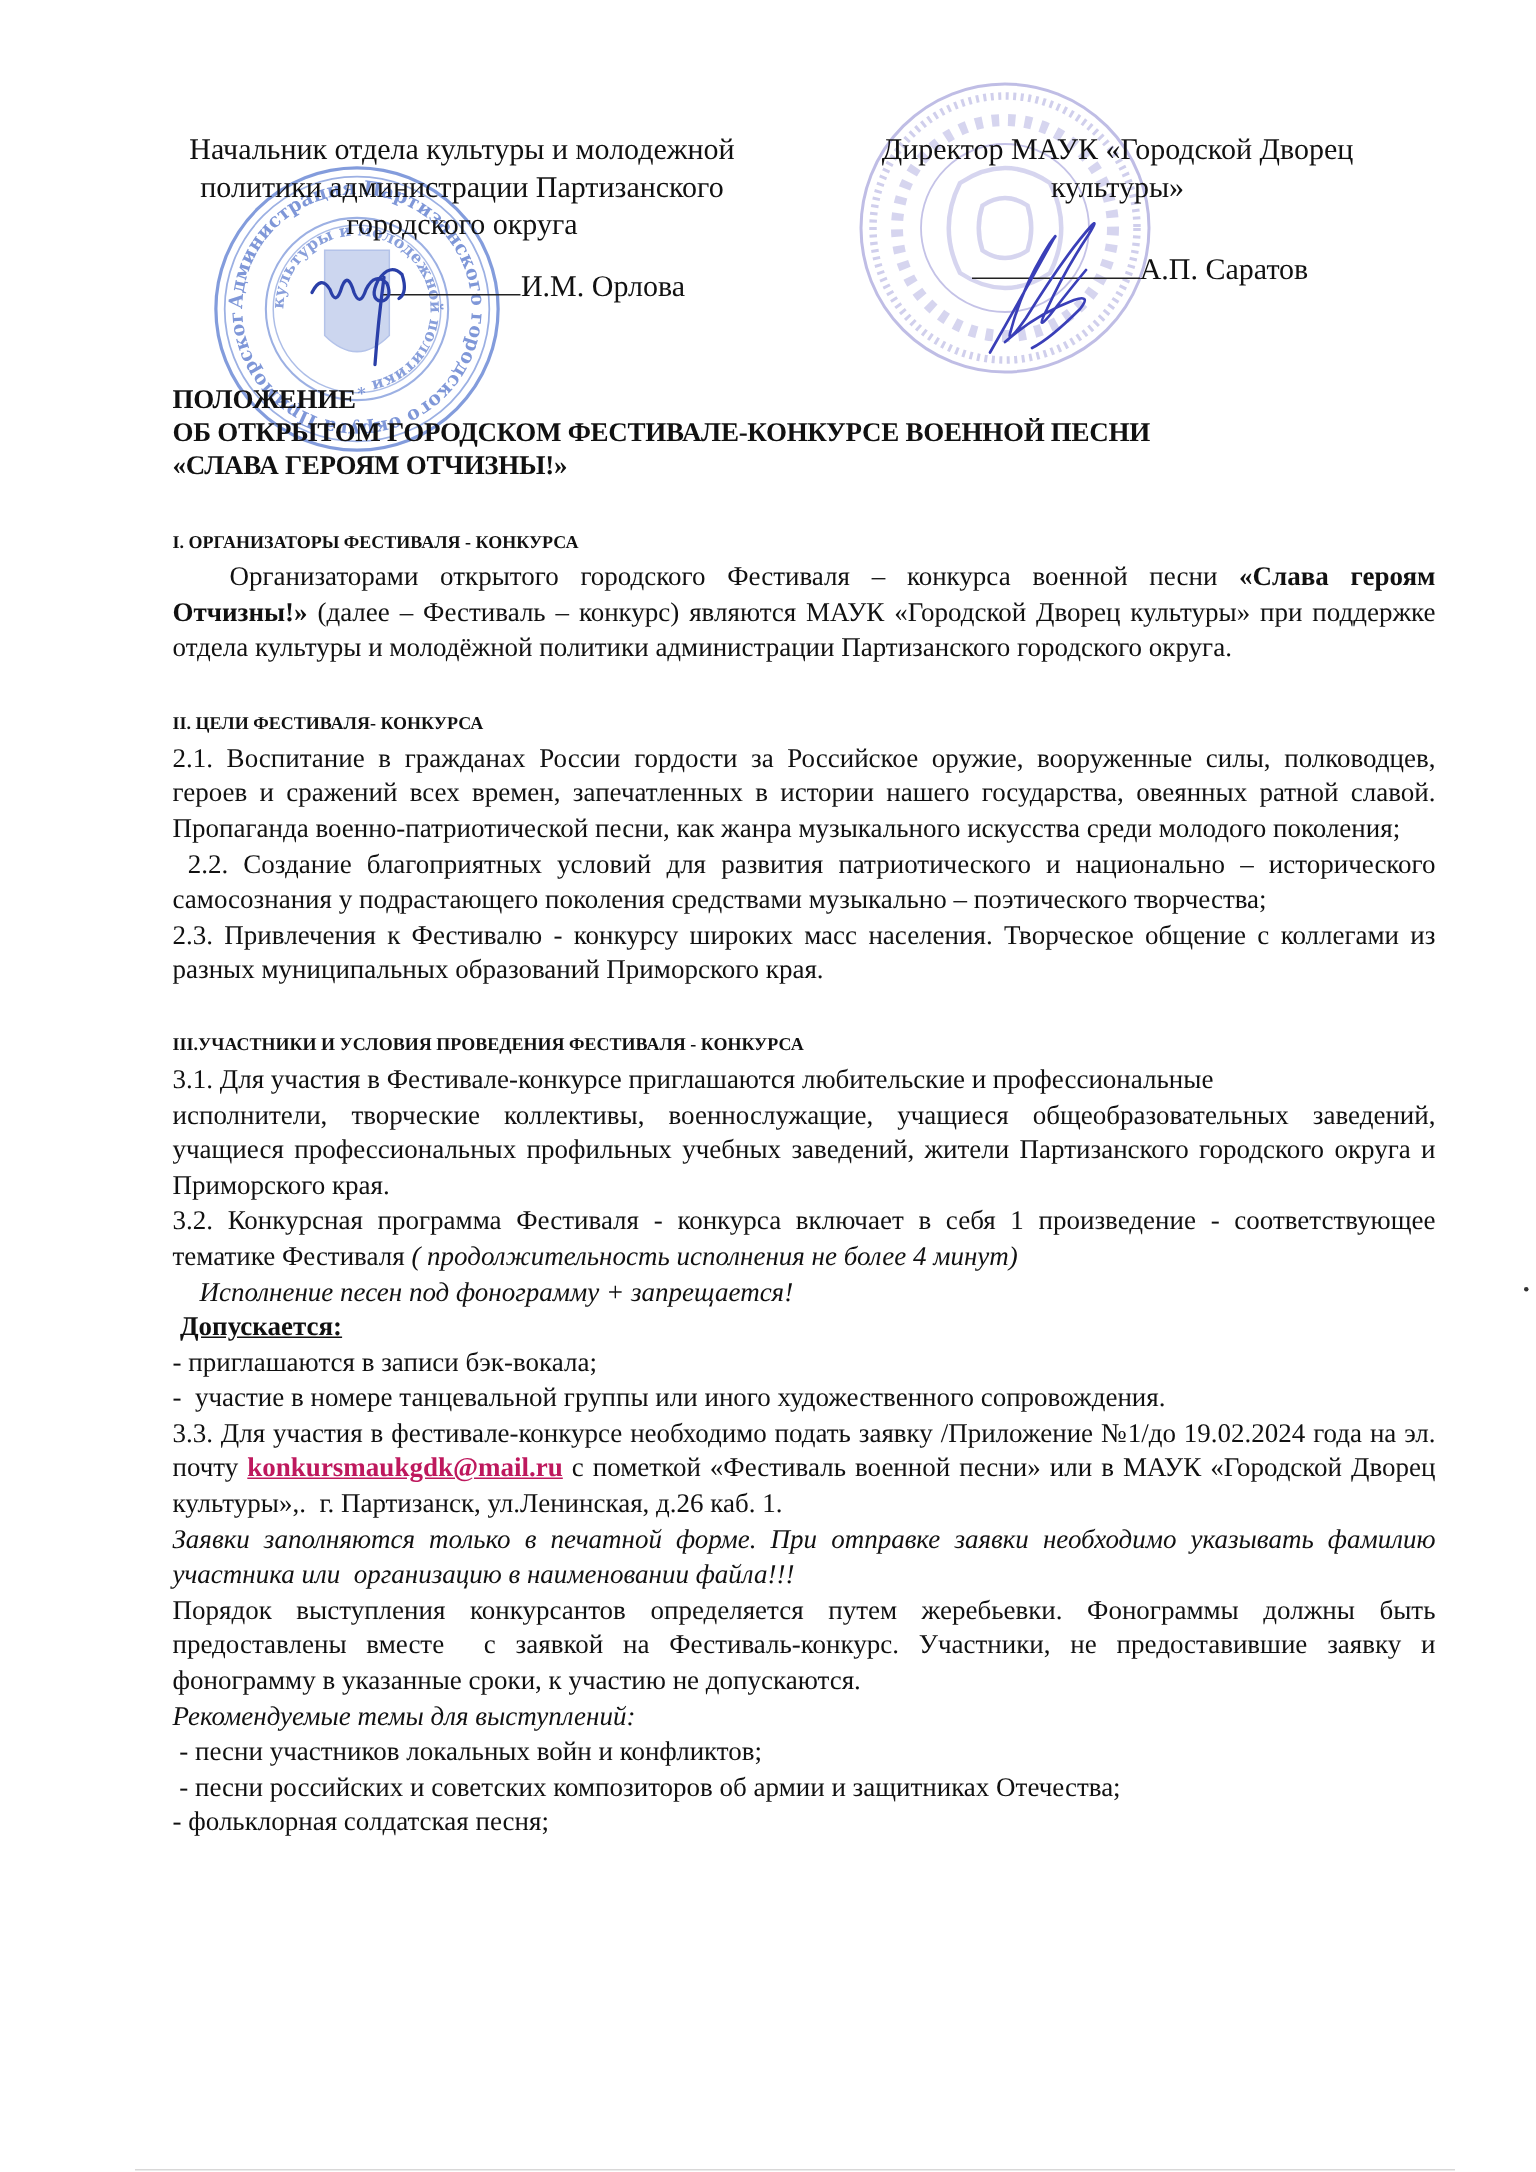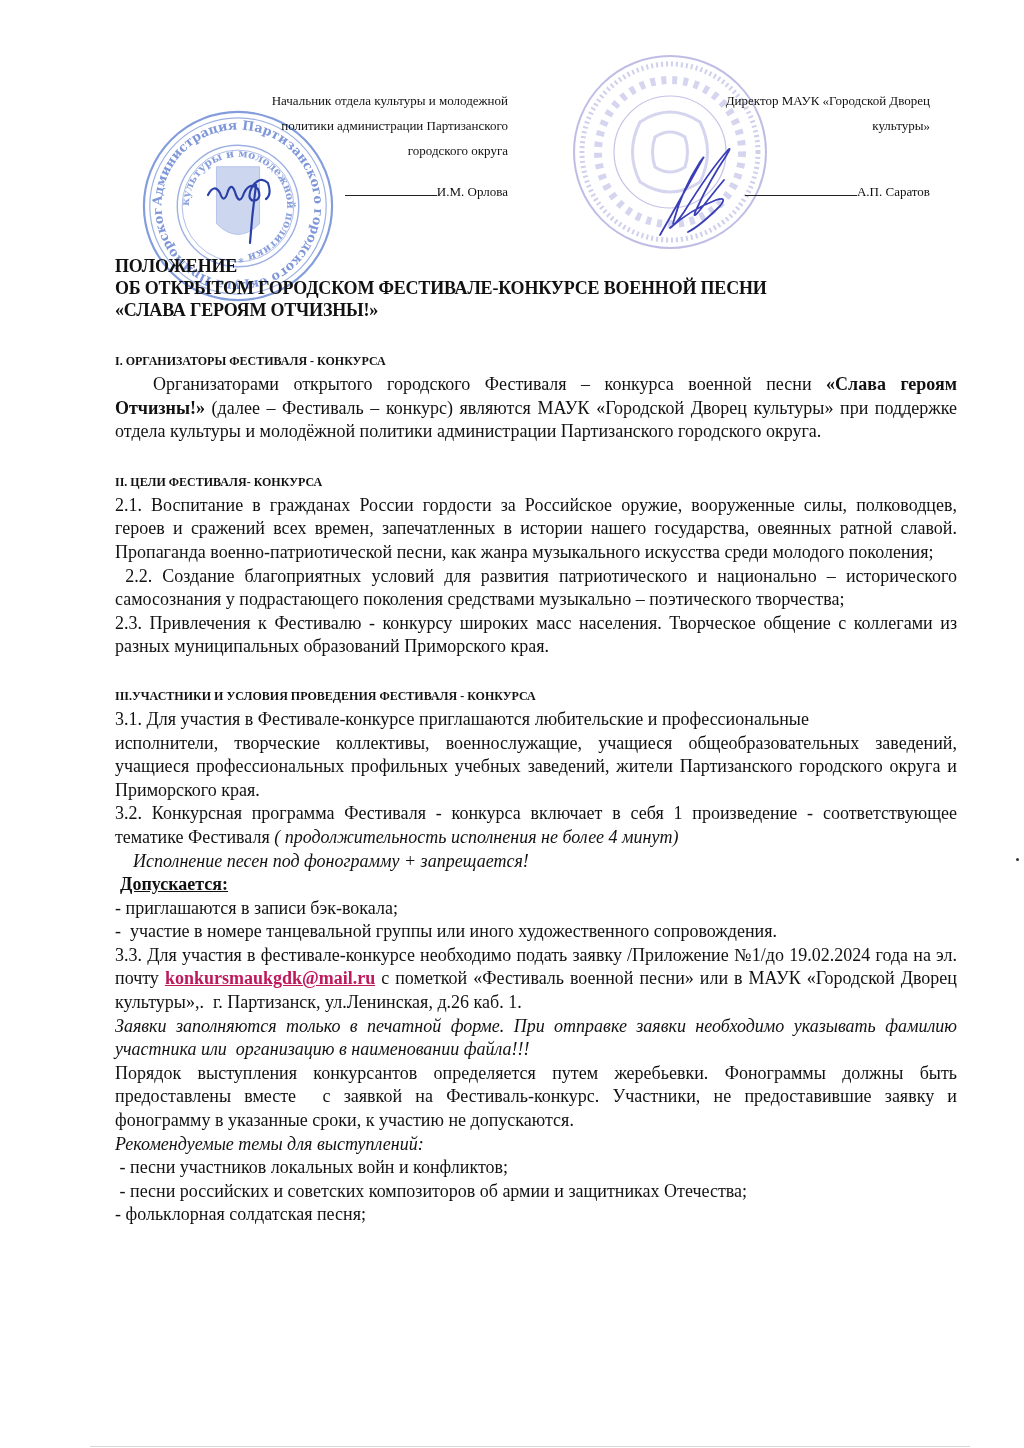--- a/index.html
+++ b/index.html
@@ -1,19 +1,19 @@
 <!DOCTYPE html>
 <html><head>
 <meta charset="utf-8">
 <style>
   html, body { margin: 0; padding: 0; background: #ffffff; }
   body { width: 1024px; height: 1448px; position: relative; overflow: hidden;
          font-family: "Liberation Serif", "DejaVu Serif", serif; color: #111; }
   .page { position: absolute; left: 0; top: 0; width: 1024px; height: 1448px; }
-  .approval { position: absolute; text-align: right; font-size: 13px; line-height: 25px; }
+  .approval { position: absolute; text-align: center; font-size: 20px; line-height: 25px; }
   .approval.left { left: 108px; top: 88px; width: 400px; }
   .approval.right { left: 560px; top: 88px; width: 370px; }
   .sign-line { display: inline-block; border-bottom: 1.3px solid #222; vertical-align: baseline; height: 16px; }
   .sig-row { margin-top: 16px; }
   .stamp { position: absolute; border-radius: 50%; pointer-events: none; }
   .stamp svg { width: 100%; height: 100%; }
   .signature { position: absolute; pointer-events: none; }
   .content { position: absolute; left: 115px; top: 255px; width: 842px; font-size: 18px; line-height: 23.6px; }
   .title { text-align: left; font-weight: bold; font-size: 18px; line-height: 22px; font-family: "Liberation Sans Narrow", "Liberation Serif", serif; }
   .title div { letter-spacing: -0.2px; }
@@ -71,21 +71,21 @@
     <div>политики администрации Партизанского</div>
     <div>городского округа</div>
     <div class="sig-row">
       <span class="sign-line" style="width:92px; margin-left:96px;"></span><span>И.М. Орлова</span>
     </div>
   </div>
 
   <div class="approval right">
     <div>Директор МАУК «Городской Дворец</div>
     <div>культуры»</div>
-    <div class="sig-row" style="margin-top:41px;">
+    <div class="sig-row" style="margin-top:30px;">
       <span class="sign-line" style="width:112px; margin-left:30px;"></span><span>А.П. Саратов</span>
     </div>
   </div>
 
   <div class="signature" style="left:200px; top:165px; width:100px; height:80px;">
     <svg viewBox="0 0 100 80" width="100" height="80">
       <path d="M8,30 Q14,18 20,28 Q24,40 28,26 Q32,16 36,30 Q40,40 44,28 Q50,16 58,24 Q62,34 54,36 Q46,34 52,22 Q60,10 68,18 Q72,30 66,34 M56,20 Q52,50 50,78" fill="none" stroke="#2a3fa8" stroke-width="2.2" stroke-linecap="round"></path>
     </svg>
   </div>
 

